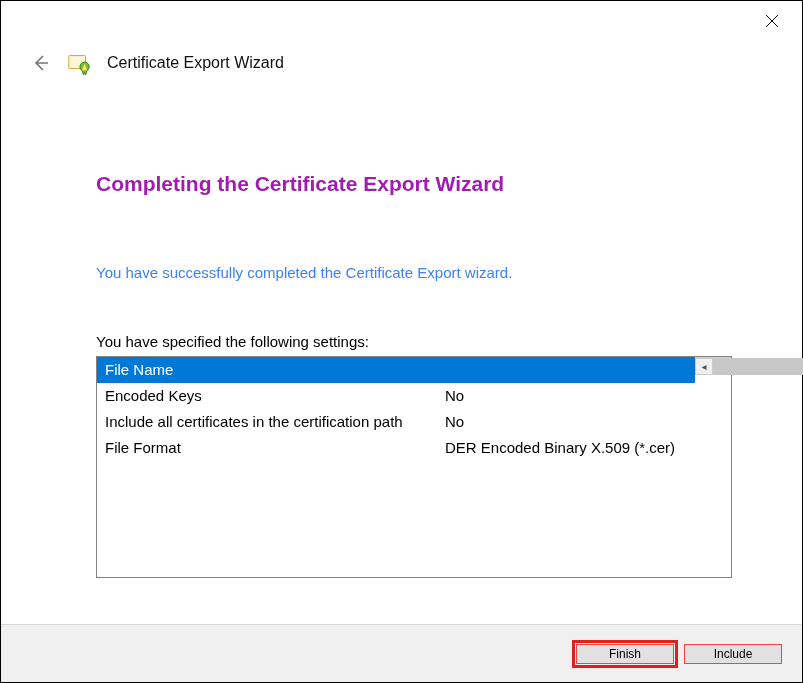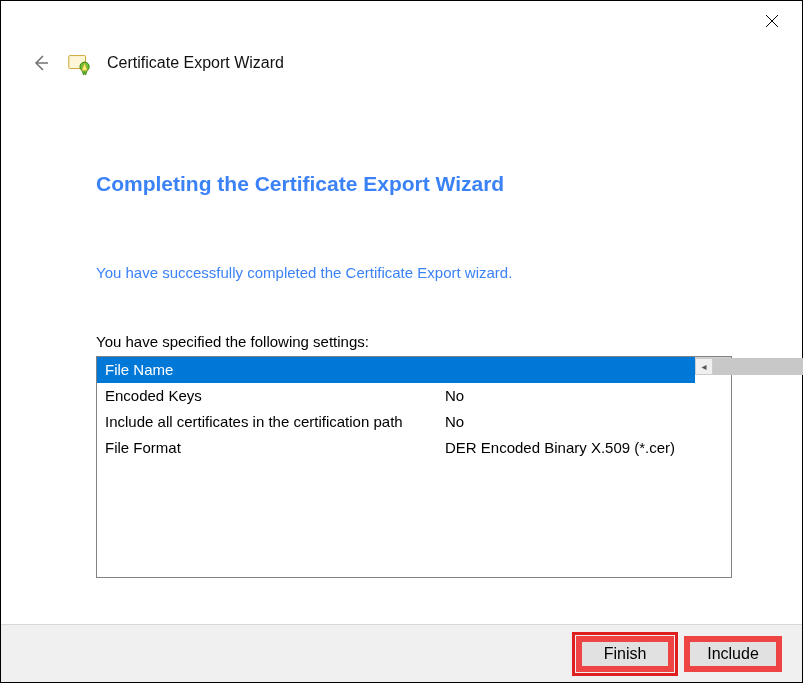--- a/index.html
+++ b/index.html
@@ -7,35 +7,35 @@
     .window { width: 803px; height: 683px; position: relative; background: #fff; border: 1px solid #000; }
     .titlebar { height: 40px; display: flex; justify-content: flex-end; align-items: center; padding-right: 8px; }
     .close-btn { width: 45px; height: 30px; display: flex; align-items: center; justify-content: center; cursor: pointer; }
     .close-btn svg { width: 14px; height: 14px; }
     .header-row { display: flex; align-items: center; padding: 8px 18px 20px 28px; gap: 14px; }
     .back-arrow { width: 22px; height: 22px; display: flex; align-items: center; justify-content: center; cursor: pointer; color: #555; }
     .back-arrow svg { width: 18px; height: 18px; stroke: #606060; fill: #606060; }
     .wiz-icon { width: 28px; height: 28px; display: flex; align-items: center; justify-content: center; }
     .wiz-title { font-size: 16px; color: #111; }
     .content { padding: 20px 70px 20px 95px; }
-    .main-heading { font-size: 21px; color: #3b82f6; font-weight: 600; margin: 55px 0 7px 0; }
+    .main-heading { font-size: 21px; color: #a21caf; font-weight: 600; margin: 55px 0 7px 0; }
     .success-text { font-size: 15px; color: #3b82f6; margin: 68px 0 0 0; }
     .settings-label { font-size: 15px; color: #000; margin: 52px 0 6px 0; }
     .settings-box { border: 1px solid #828282; height: 222px; width: 636px; position: relative; background: #fff; display: flex; flex-direction: row; }
     .settings-rows { flex: 1; overflow: hidden; }
     .row { display: flex; font-size: 15px; line-height: 26px; padding: 0 8px; }
     .row.selected { background: #0078d7; color: #fff; }
     .row .k { width: 340px; white-space: nowrap; overflow: hidden; }
     .row .v { flex: 1; white-space: nowrap; overflow: hidden; }
     .hscroll { height: 18px; border-top: 1px solid #d0d0d0; display: flex; align-items: stretch; background: #f0f0f0; }
     .hscroll .arrow { width: 18px; display: flex; align-items: center; justify-content: center; border: 1px solid #ccc; background: #f0f0f0; cursor: pointer; font-size: 10px; color: #555; }
     .hscroll .track { flex: 1; position: relative; background: #f0f0f0; }
     .hscroll .thumb { position: absolute; left: 0; top: 0; bottom: 0; width: 300px; background: #c8c8c8; }
     .footer { position: absolute; bottom: 0; left: 0; right: 0; height: 58px; border-top: 1px solid #d8d8d8; background: #f0f0f0; display: flex; justify-content: flex-end; align-items: center; padding-right: 20px; gap: 10px; }
-    .btn { min-width: 98px; height: 36px; border: 6px solid #ef4444; background: #e1e1e1; font-family: inherit; font-size: 16px; cursor: pointer; padding: 0 14px; }
+    .btn { min-width: 98px; height: 20px; border: 1px solid #ef4444; background: #e1e1e1; font-family: inherit; font-size: 12px; cursor: pointer; padding: 0 14px; }
     .btn-highlight { outline: 3px solid #e02020; outline-offset: 1px; }
   </style>
 </head>
 <body>
 
 <div class="window">
   <div class="titlebar">
     <div class="close-btn">
       <svg viewBox="0 0 14 14">
           <line x1="1" y1="1" x2="13" y2="13" stroke="#000" stroke-width="1"></line>

